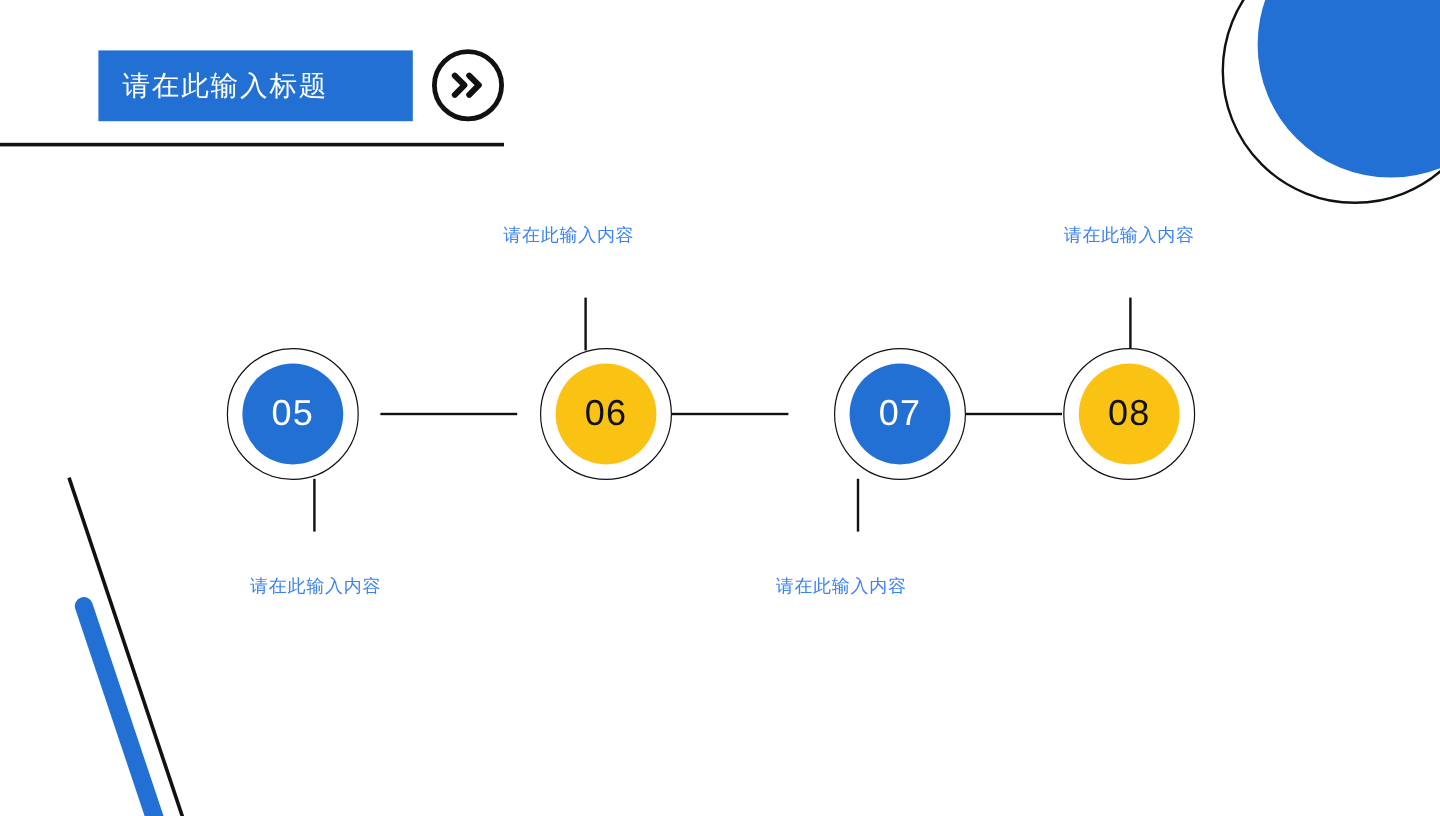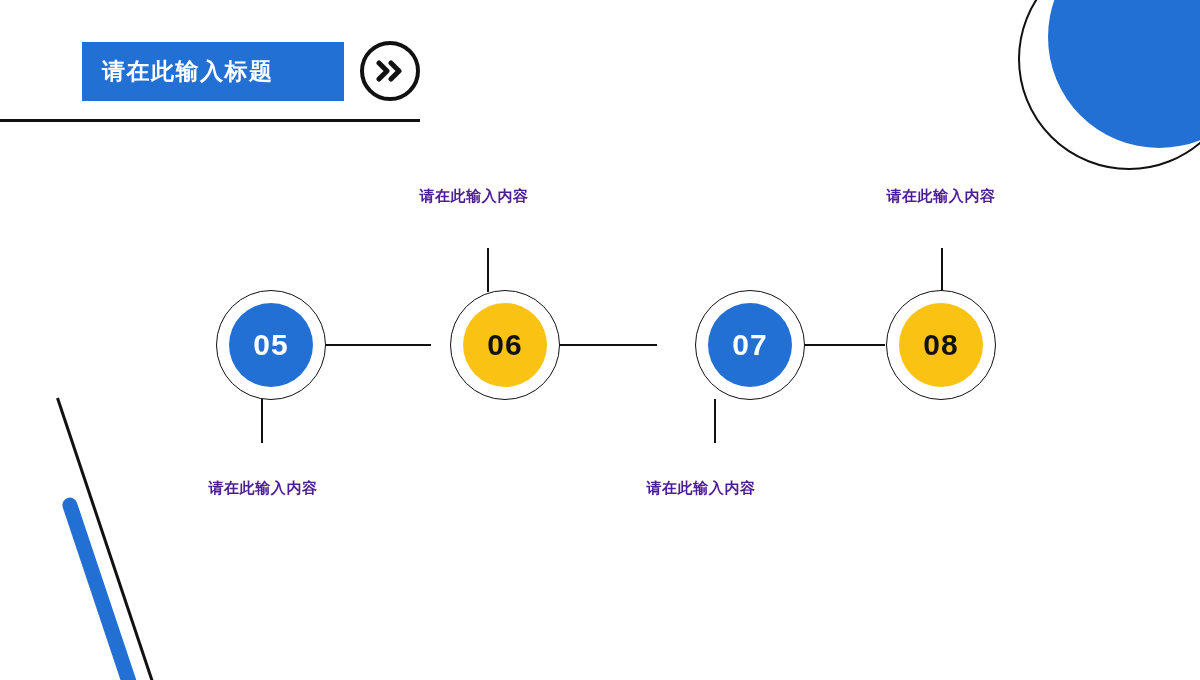--- a/index.html
+++ b/index.html
@@ -14,21 +14,20 @@
     overflow: hidden;
     font-family: "Liberation Sans", "DejaVu Sans", sans-serif;
   }
 
   .slide {
     position: absolute;
     inset: 0;
     width: 968px;
     height: 680px;
     background: #ffffff;
-    font-weight: bold;
   }
 
   
   .deco-layer {
     position: absolute;
     inset: 0;
     pointer-events: none;
   }
 
   .deco-circle-outline {
@@ -172,21 +171,21 @@
   .stem {
     position: absolute;
     width: 2px;
     background: #111111;
   }
   .stem.up { top: 248px; height: 44px; }
   .stem.down { top: 399px; height: 44px; }
 
   .node-label {
     position: absolute;
-    color: #4c1d95;
+    color: #3b82f6;
     font-size: 15px;
     letter-spacing: 0.6px;
     white-space: nowrap;
     transform: translateX(-50%);
   }
   .node-label.above { top: 187px; }
   .node-label.below { top: 479px; }
 </style>
 </head>
 <body>
@@ -213,21 +212,21 @@
     <div class="header-rule"></div>
   </div>
 
   <div class="timeline">
 
     <div class="connector" style="left:317px; width:114px;"></div>
     <div class="connector" style="left:545px; width:112px;"></div>
     <div class="connector" style="left:771px; width:114px;"></div>
 
     <div class="stem down" style="left:261px;"></div>
-    <div class="node" style="left:216px;">
+    <div class="node" style="left:189px;">
       <div class="node-ring"></div>
       <div class="node-disc blue">
         <span>05</span>
       </div>
     </div>
     <div class="node-label below" style="left:263px;">请在此输入内容</div>
 
     <div class="stem up" style="left:487px;"></div>
     <div class="node" style="left:450px;">
       <div class="node-ring"></div>

